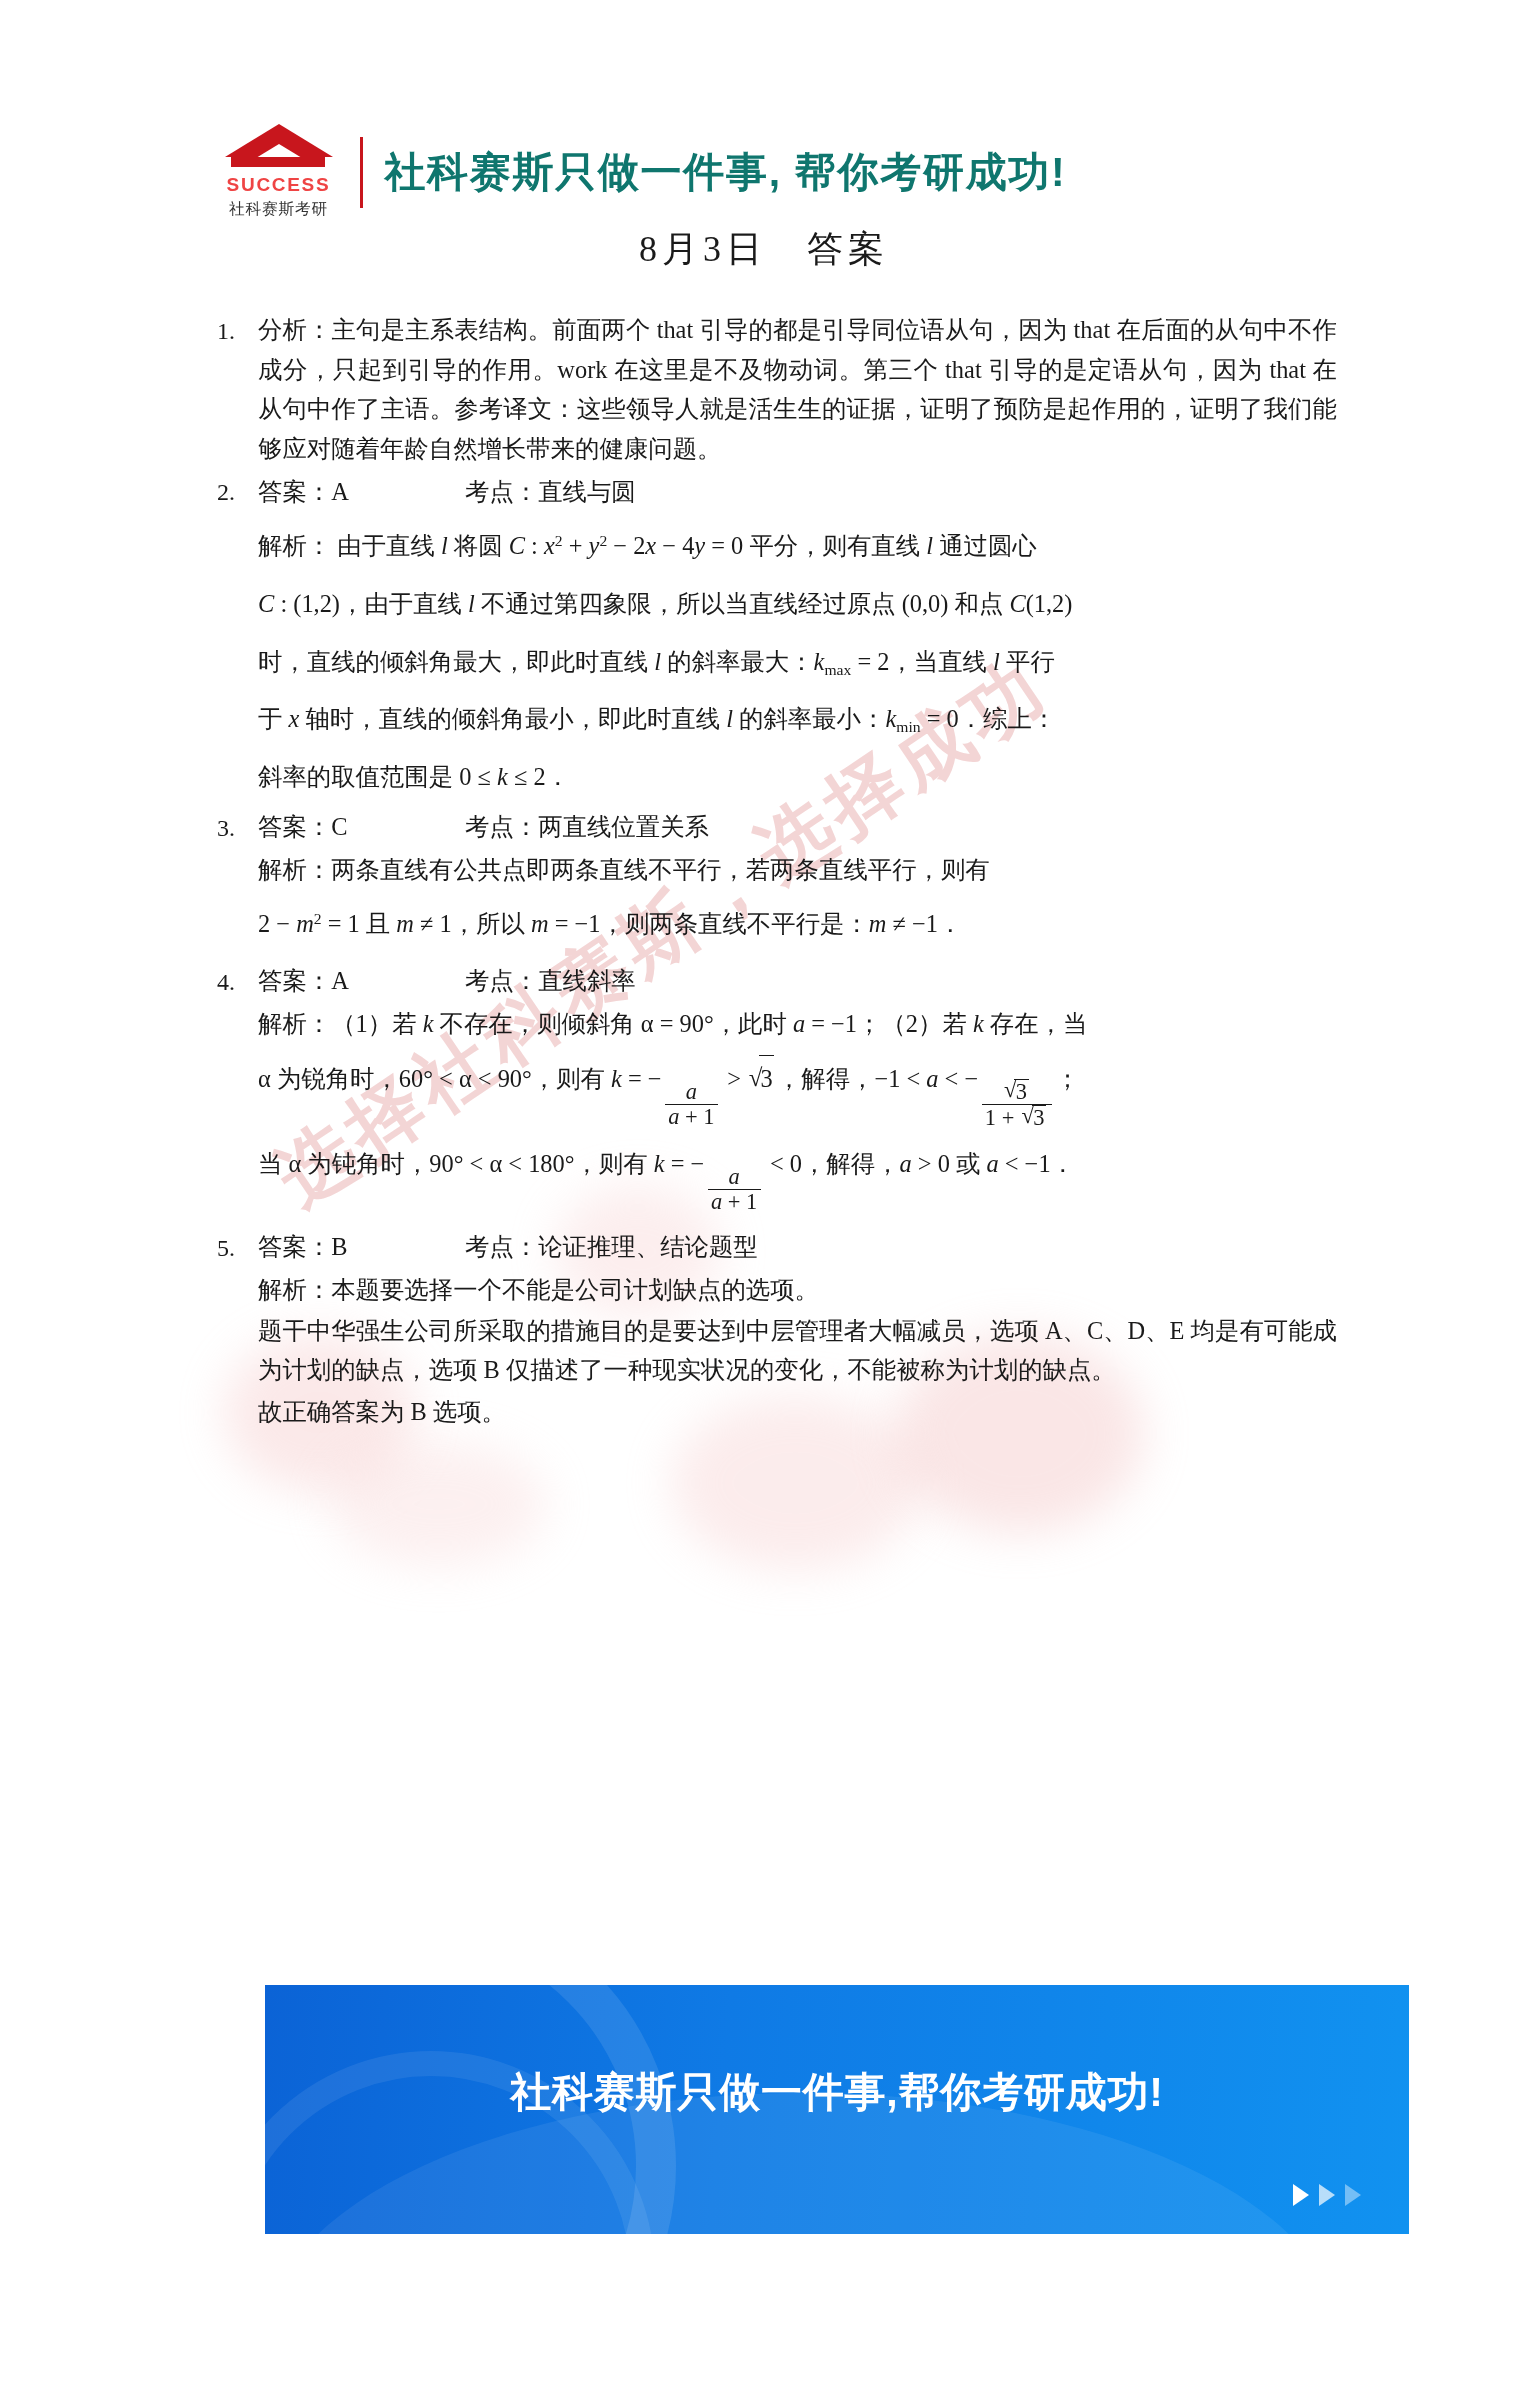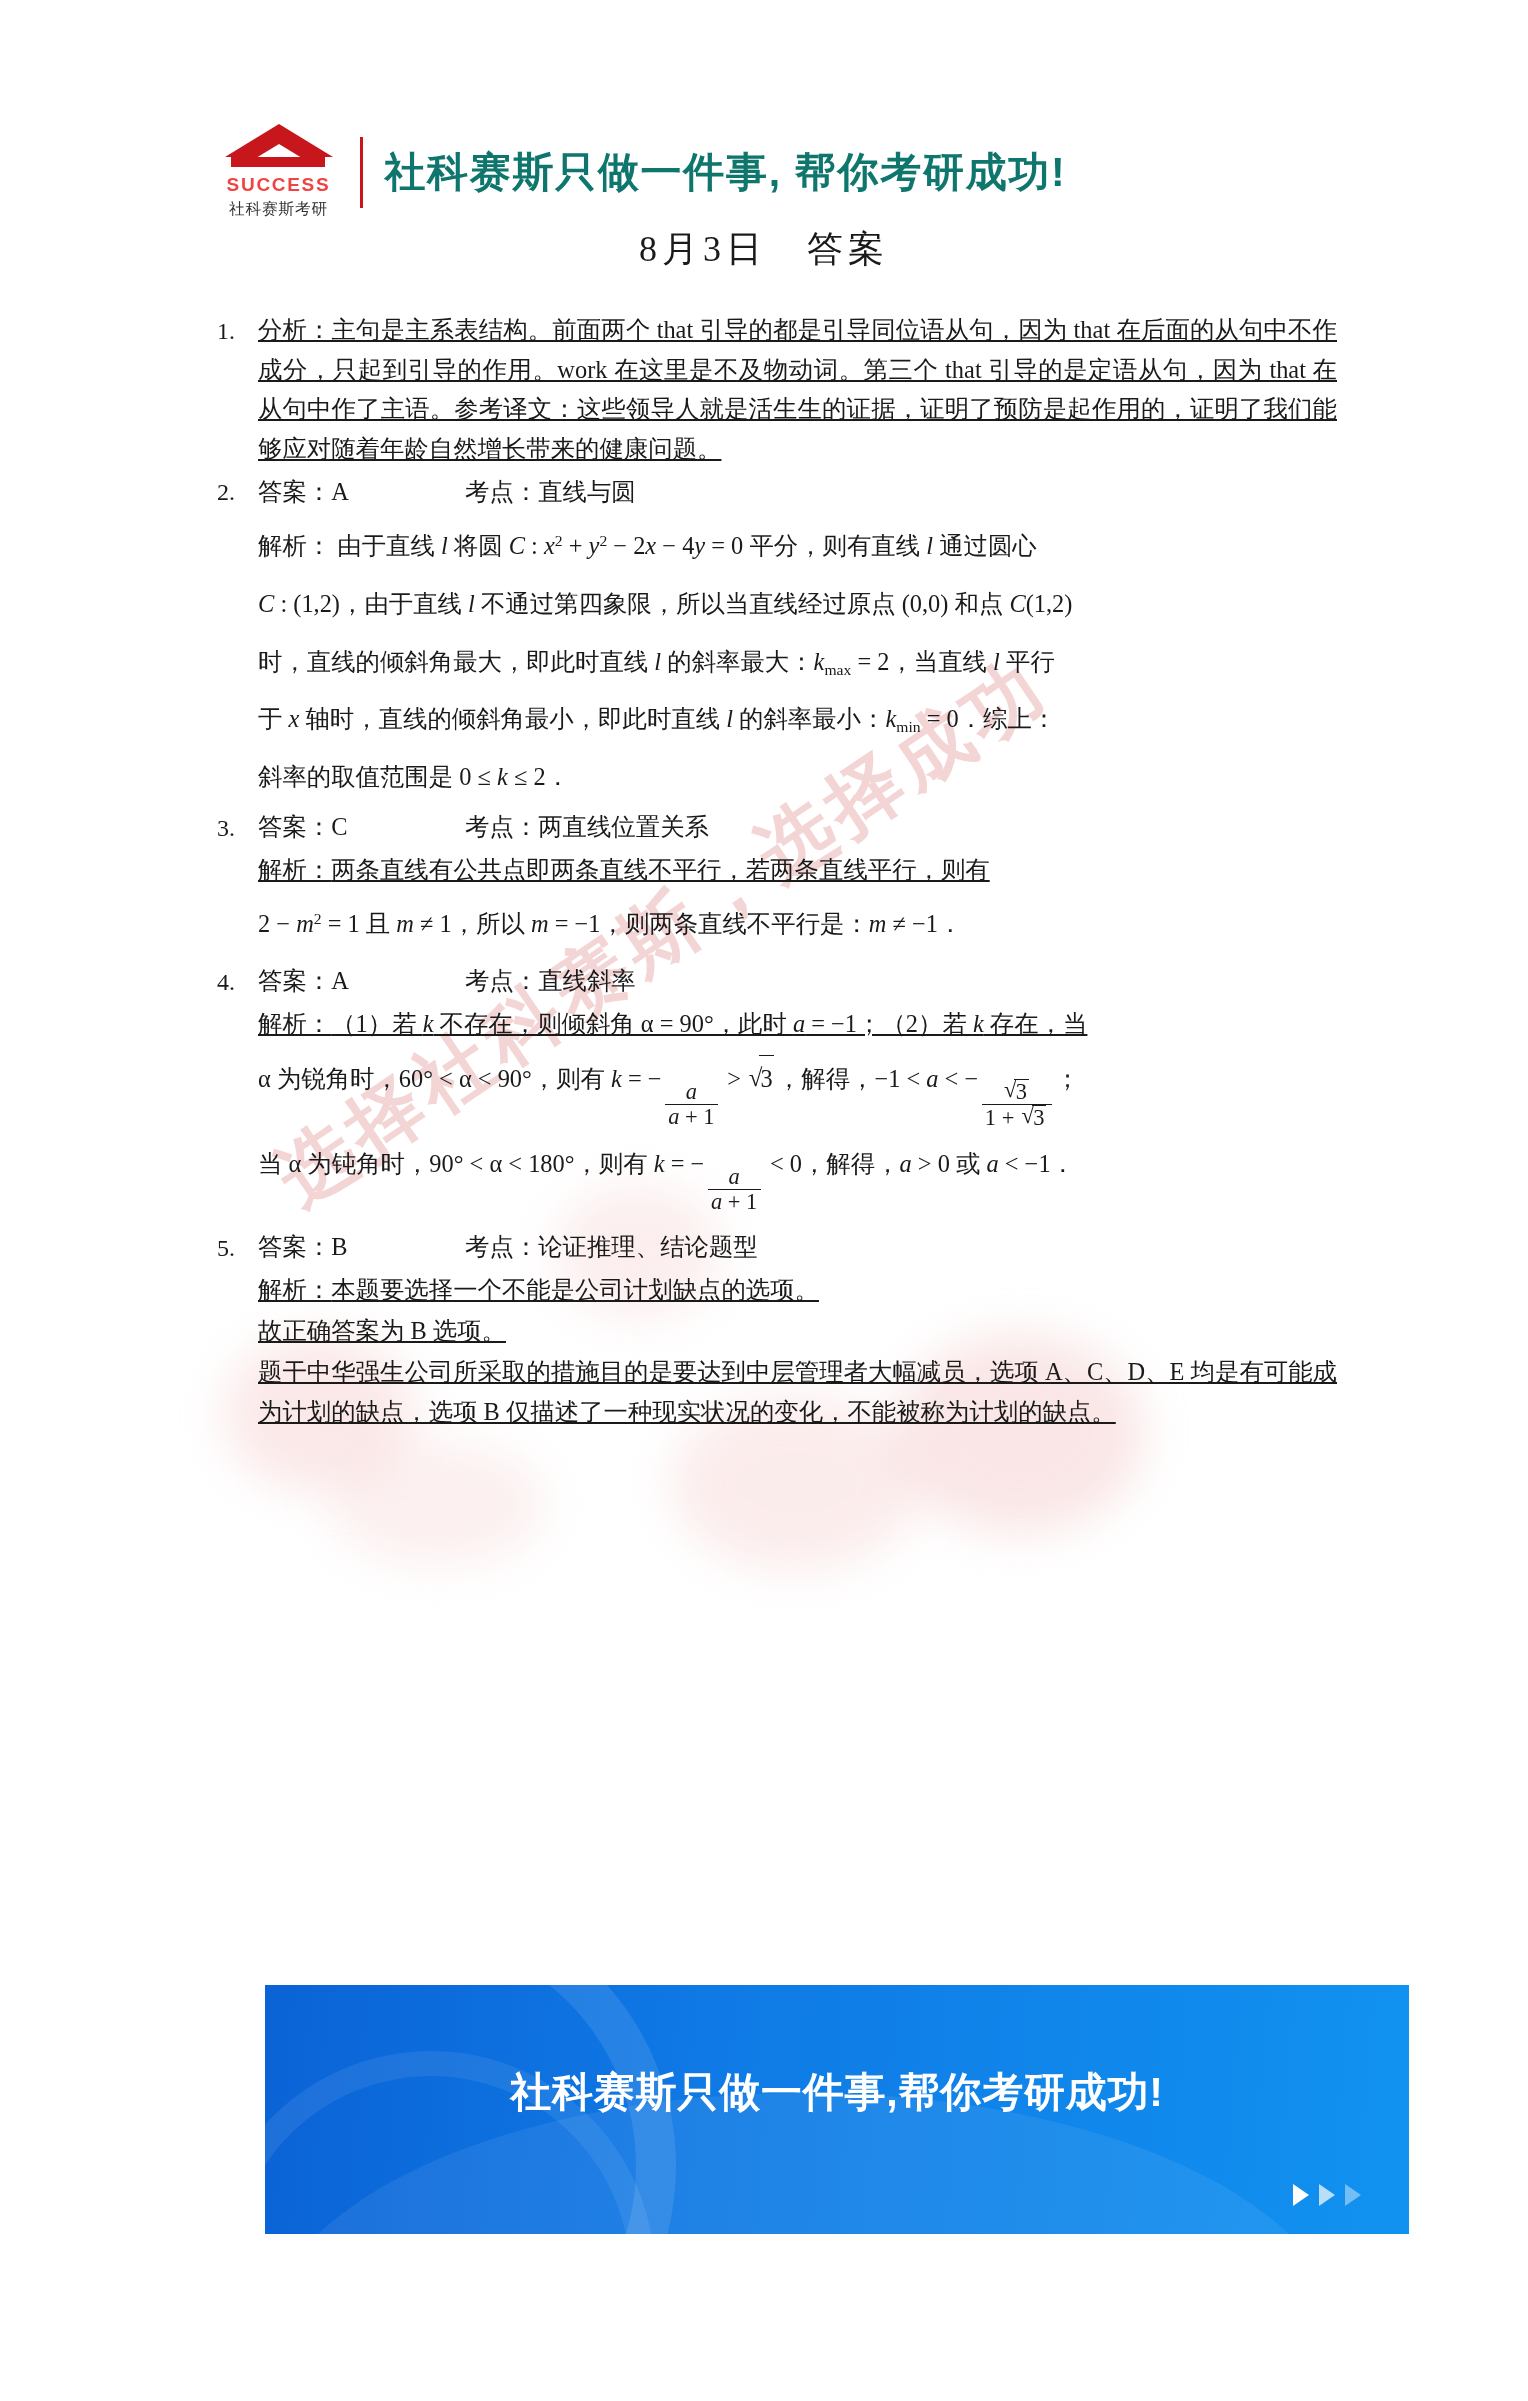--- a/index.html
+++ b/index.html
@@ -161,21 +161,20 @@
     flex: 0 0 41px;
     font-size: 24px;
     padding-top: 1.7px;
   }
   .item-body {
     flex: 1 1 auto;
   }
   .para {
     text-align: justify;
     margin: 0 0 1.7px 0;
-    text-decoration: underline;
   }
   .ansline {
     display: flex;
     margin-bottom: 3.3px;
   }
   .ansline .ans { width: 207px; flex: 0 0 207px; }
   .mathline {
     margin: 11.6px 0 11.6px 0;
     line-height: 1.9;
   }
@@ -390,22 +389,22 @@
     <div class="item">
       <div class="item-num">5.</div>
       <div class="item-body">
         <div class="ansline">
           <div class="ans">答案：B</div>
           <div>考点：论证推理、结论题型</div>
         </div>
         <div class="para">
           <span>解析：</span><span>本题要选择一个不能是公司计划缺点的选项。</span>
         </div>
+        <div class="para">题干中华强生公司所采取的措施目的是要达到中层管理者大幅减员，选项 A、C、D、E 均是有可能成为计划的缺点，选项 B 仅描述了一种现实状况的变化，不能被称为计划的缺点。</div>
         <div class="para">故正确答案为 B 选项。</div>
-        <div class="para">题干中华强生公司所采取的措施目的是要达到中层管理者大幅减员，选项 A、C、D、E 均是有可能成为计划的缺点，选项 B 仅描述了一种现实状况的变化，不能被称为计划的缺点。</div>
       </div>
     </div>
 
   </div>
 
   <div class="banner">
     <div class="swoosh1"></div>
     <div class="swoosh2"></div>
     <div class="wave"></div>
     <div class="banner-text">社科赛斯只做一件事,帮你考研成功!</div>

